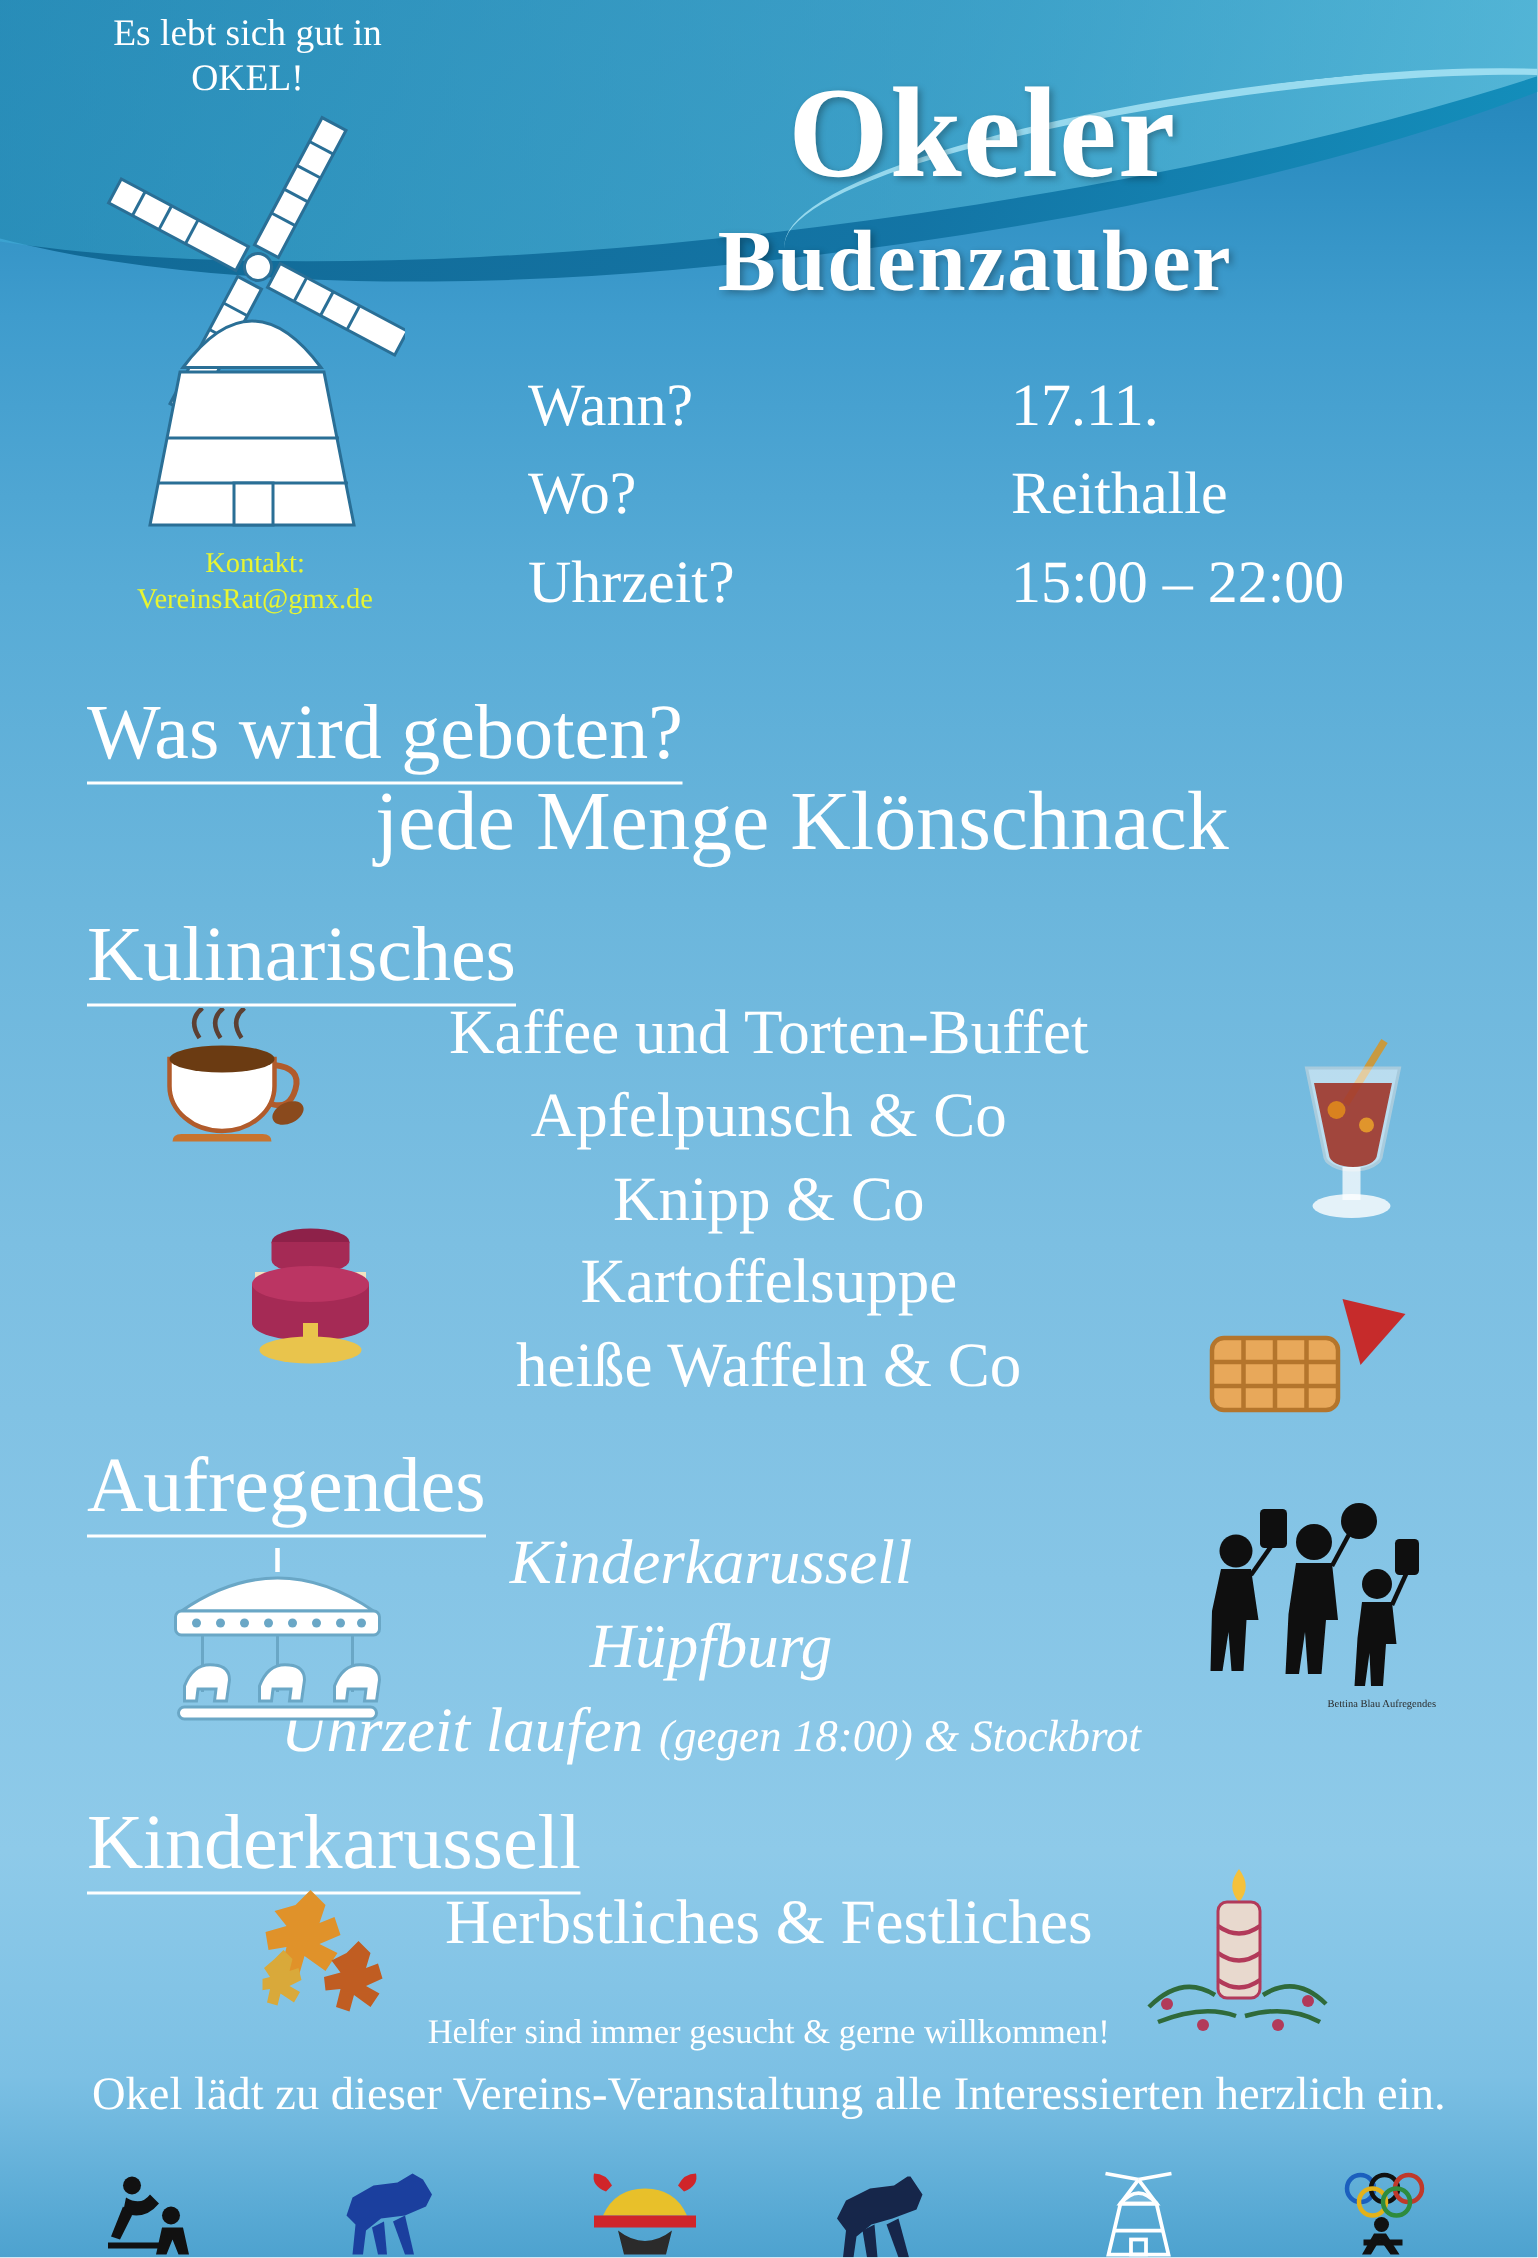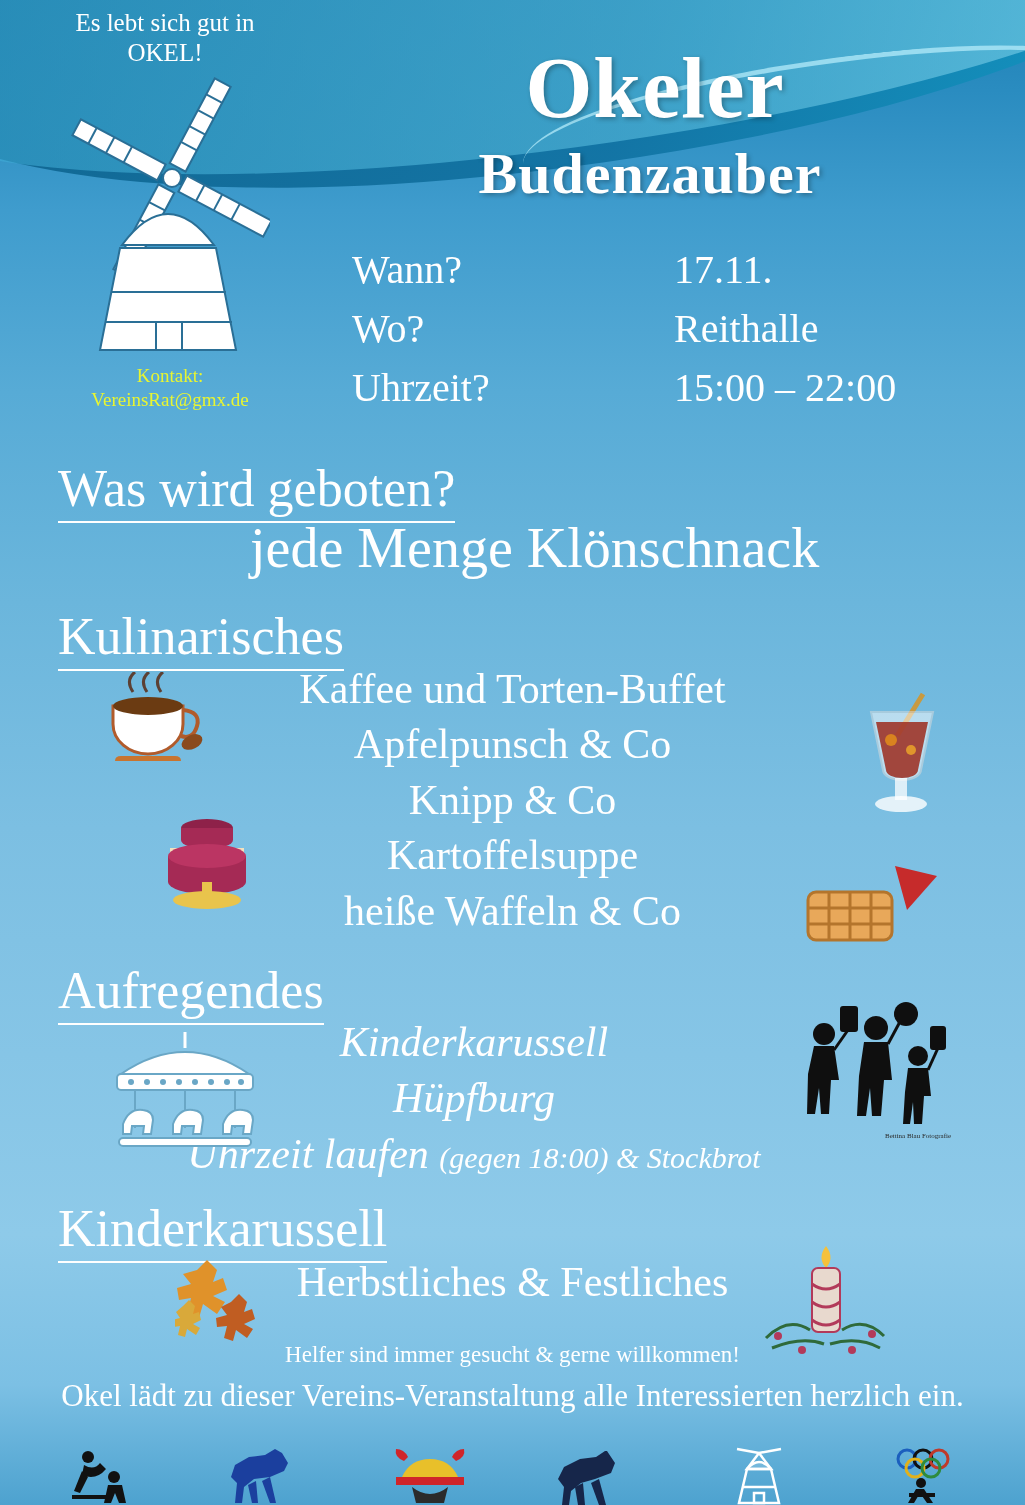--- a/index.html
+++ b/index.html
@@ -436,21 +436,21 @@
           <line x1="98" y1="44" x2="112" y2="18" stroke="#0f0f0f" stroke-width="3"></line>
           <circle cx="116" cy="14" r="12"></circle>
 
           <circle cx="128" cy="56" r="10"></circle>
           <path d="M118,68 h20 l3,28 h-7 l-2,28 h-8 l-1,-22 l-3,22 h-7 l2,-32 z"></path>
           <line x1="138" y1="70" x2="148" y2="48" stroke="#0f0f0f" stroke-width="3"></line>
           <rect x="140" y="26" width="16" height="24" rx="3"></rect>
         </g>
       </svg>
     </div>
-    <div class="credit">Bettina Blau Fotografie</div>
+    <div class="credit">Bettina Blau Aufregendes</div>
 
     <div class="sec-head h-craft">Kinderkarussell</div>
     <div class="craft-line">Herbstliches &amp; Festliches</div>
 
     <div class="deco deco-leaves">
       <svg width="95" height="90" viewBox="0 0 95 90">
         <g>
           <path d="M22,12 l10,-10 l10,10 l-4,12 l10,-4 l4,12 l-14,6 l12,6 l-8,12 l-14,-10 l-4,14 l-12,-4 l4,-16 l-12,2 l-2,-12 l14,-4 l-8,-10 z" fill="#e0922a"></path>
           <path d="M56,44 l8,-8 l8,8 l-3,10 l8,-3 l3,10 l-11,5 l9,5 l-6,9 l-11,-8 l-3,11 l-9,-3 l3,-12 l-10,1 l-1,-9 l11,-3 l-6,-8 z" fill="#c05d22"></path>
           <path d="M8,48 l6,-6 l6,6 l-2,8 l6,-2 l2,8 l-8,4 l7,4 l-4,7 l-9,-6 l-2,8 l-7,-2 l2,-9 l-7,1 l-1,-7 l8,-2 l-4,-6 z" fill="#d9a93a"></path>

